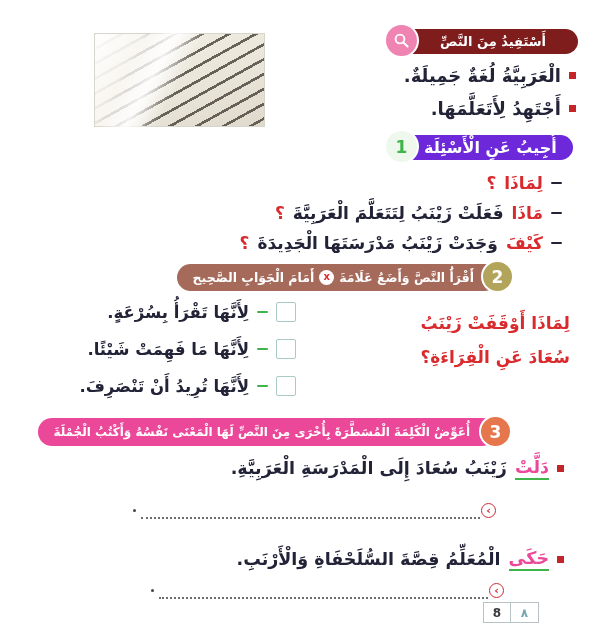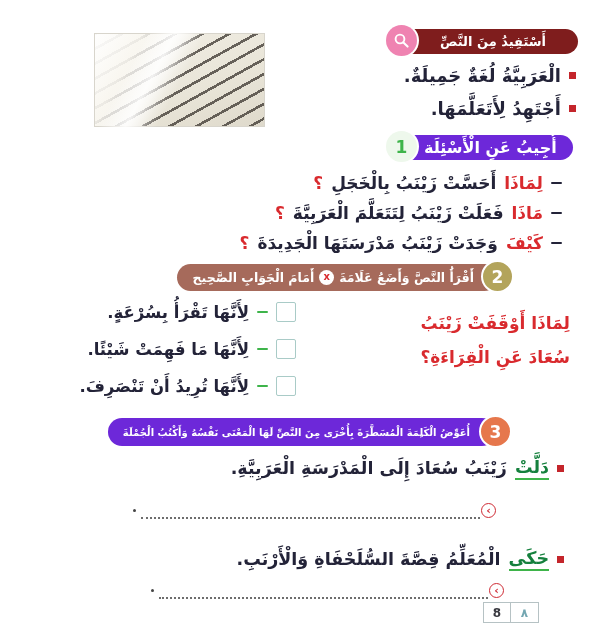--- a/index.html
+++ b/index.html
@@ -25,21 +25,21 @@
   
   .banner-green{left:386px;top:134px;}
   .banner-green .pill{background:#6d28d9;min-width:126px;margin-left:16px;padding:0 16px 0 22px;font-size:16px;}
   .badge-green{left:0;top:-3px;width:31px;height:31px;background:#eef8ec;color:#3eb44a;font-size:17px;box-shadow:0 0 0 2px #fff;}
   
   .banner-brown{right:86px;top:263px;height:28px;}
   .banner-brown .pill{background:#a66a5b;height:27px;margin-right:16px;padding:0 24px 0 16px;font-size:12.5px;gap:5px;}
   .badge-brown{right:0;top:-3px;width:33px;height:33px;background:#b3a45b;color:#fff;font-size:17px;border:2.5px solid #fff;}
   
   .banner-orange{right:88px;top:418px;height:28px;}
-  .banner-orange .pill{background:#6d28d9;height:28px;margin-right:16px;padding:0 26px 0 15px;font-size:10px;}
+  .banner-orange .pill{background:#ec4899;height:28px;margin-right:16px;padding:0 26px 0 15px;font-size:12px;}
   .badge-orange{right:0;top:-3px;width:33px;height:33px;background:#e6774c;color:#fff;font-size:17px;border:2.5px solid #fff;}
   .x-circle{
     width:15px;height:15px;border-radius:50%;background:#fff;color:#d92a2e;
     display:inline-flex;align-items:center;justify-content:center;
     font-size:10px;font-weight:bold;line-height:1;
   }
   
   .photo{
     left:94px;top:33px;width:171px;height:94px;
     background:
@@ -49,21 +49,21 @@
     box-shadow:0 0 0 1px #d8d5cc inset;
   }
   .photo .sheen{
     position:absolute;left:-20px;top:-30px;width:140px;height:160px;
     background:linear-gradient(118deg, rgba(255,255,255,0) 40%, rgba(255,255,255,0.85) 52%, rgba(255,255,255,0) 66%);
   }
   
   .rtl{direction:rtl;text-align:right;}
   .txt{color:#232338;font-weight:bold;}
   .red{color:#d92a2e;}
-  .uword{color:#15803d;border-bottom:2.5px solid #3eb44a;padding-bottom:1px;}
+  .uword{color:#ec4899;border-bottom:2.5px solid #3eb44a;padding-bottom:1px;}
   .line{display:flex;align-items:center;gap:8px;}
   .sq-bullet{width:7px;height:7px;background:#c4252b;flex:0 0 auto;}
   .dash{width:11px;height:2.6px;border-radius:2px;flex:0 0 auto;}
   .dash-dark{background:#232338;}
   .dash-green{background:#3eb44a;}
   .intro{right:24px;top:59px;font-size:18px;}
   .intro .line{height:33px;}
   .questions{right:38px;top:168px;font-size:17px;}
   .questions .line{height:30px;}
   .options{right:304px;top:299px;font-size:16.5px;}
@@ -128,21 +128,20 @@
 
 <div class="banner banner-green">
   <span class="badge badge-green">1</span>
   <span class="pill rtl">أُجِيبُ عَنِ الْأَسْئِلَة</span>
 </div>
 
 <div class="abs questions rtl txt">
   <div class="line">
     <span class="dash dash-dark"></span>
     <span class="red">لِمَاذَا</span>
-    <span>أَحَسَّتْ زَيْنَبُ بِالْخَجَلِ</span>
     <span class="red">؟</span>
   </div>
   <div class="line">
     <span class="dash dash-dark"></span>
     <span class="red">مَاذَا</span>
     <span>فَعَلَتْ زَيْنَبُ لِتَتَعَلَّمَ الْعَرَبِيَّةَ</span>
     <span class="red">؟</span>
   </div>
   <div class="line">
     <span class="dash dash-dark"></span>

